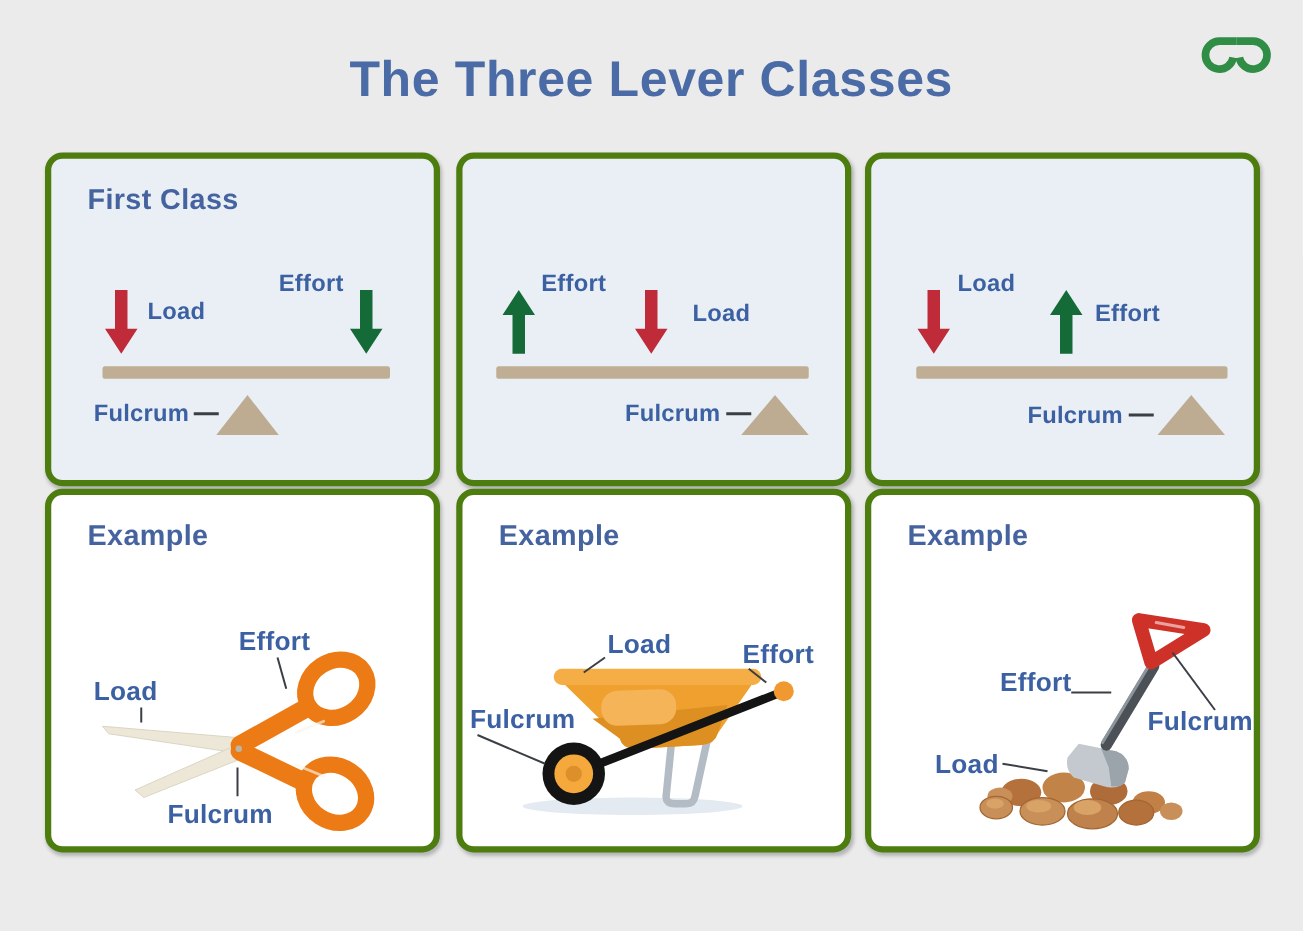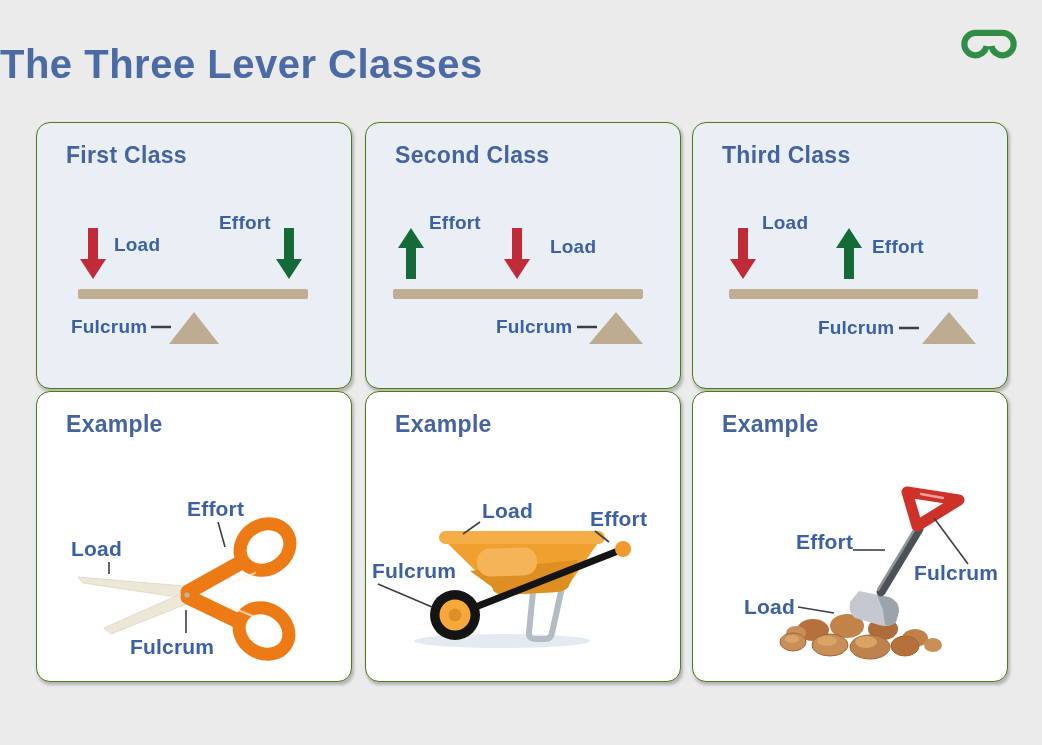--- a/index.html
+++ b/index.html
@@ -3,28 +3,28 @@
 <meta charset="utf-8">
 <style>
   html,body{margin:0;padding:0;}
   .canvas{
     position:relative;width:1042px;height:745px;
     background:#ECEBEB;overflow:hidden;
     font-family:"Liberation Sans",sans-serif;
   }
   .page-title{
     position:absolute;top:42px;left:0;width:100%;
-    text-align:left;margin:0;
+    text-align:center;margin:0;
     font-size:40px;font-weight:700;letter-spacing:.5px;
     color:#4A6BA5;
   }
   .logo-svg{position:absolute;top:24px;right:22px;width:62px;height:38px;}
   .card{
     position:absolute;width:316px;box-sizing:border-box;
-    border:1px solid #4d7c0f;border-radius:14px;
+    border:5px solid #4d7c0f;border-radius:14px;
     box-shadow:1.5px 2.5px 3px rgba(110,115,120,.45);
   }
   .diagram-card{top:122px;height:267px;background:#E9EFF5;}
   .example-card{top:391px;height:291px;background:#ffffff;}
   .col1{left:36px;}.col2{left:365px;}.col3{left:692px;}
   .card-heading{
     position:absolute;top:19px;left:29px;margin:0;
     font-size:23px;font-weight:700;letter-spacing:.3px;
     color:#45639E;
   }
@@ -59,35 +59,33 @@
       <text class="lbl" x="182" y="46">Effort</text>
       <polygon points="247,45 257,45 257,76 265,76 252,96 239,76 247,76" fill="#156B38"></polygon>
       <rect x="41" y="106" width="230" height="10" rx="2" fill="#BFAE94"></rect>
       <polygon points="157,129 182,161 132,161" fill="#BEAC92"></polygon>
       <line x1="114" y1="144" x2="134" y2="144" stroke-width="2.5" stroke="#3A3F46"></line>
       <text class="lbl" x="34" y="150">Fulcrum</text>
     </svg>
   </div>
 
   <div class="card diagram-card col2">
-    <h2 class="card-heading">Second Class</h2>
     <svg class="lever-svg" viewBox="0 0 316 207">
       <polygon points="45,45 58,65 50,65 50,96 40,96 40,65 32,65" fill="#156B38"></polygon>
       <text class="lbl" x="63" y="46">Effort</text>
       <polygon points="146,45 156,45 156,76 164,76 151,96 138,76 146,76" fill="#C02B3A"></polygon>
       <text class="lbl" x="184" y="70">Load</text>
       <rect x="27" y="106" width="250" height="10" rx="2" fill="#BFAE94"></rect>
       <polygon points="250,129 277,161 223,161" fill="#BEAC92"></polygon>
       <line x1="211" y1="144" x2="231" y2="144" stroke-width="2.5" stroke="#3A3F46"></line>
       <text class="lbl" x="130" y="150">Fulcrum</text>
     </svg>
   </div>
 
   <div class="card diagram-card col3">
-    <h2 class="card-heading">Third Class</h2>
     <svg class="lever-svg" viewBox="0 0 316 207">
       <polygon points="45,45 55,45 55,76 63,76 50,96 37,76 45,76" fill="#C02B3A"></polygon>
       <text class="lbl" x="69" y="46">Load</text>
       <polygon points="156,45 169,65 161,65 161,96 151,96 151,65 143,65" fill="#156B38"></polygon>
       <text class="lbl" x="179" y="70">Effort</text>
       <rect x="36" y="106" width="249" height="10" rx="2" fill="#BFAE94"></rect>
       <polygon points="256,129 283,161 229,161" fill="#BEAC92"></polygon>
       <line x1="206" y1="145" x2="226" y2="145" stroke-width="2.5" stroke="#3A3F46"></line>
       <text class="lbl" x="125" y="151">Fulcrum</text>
     </svg>

